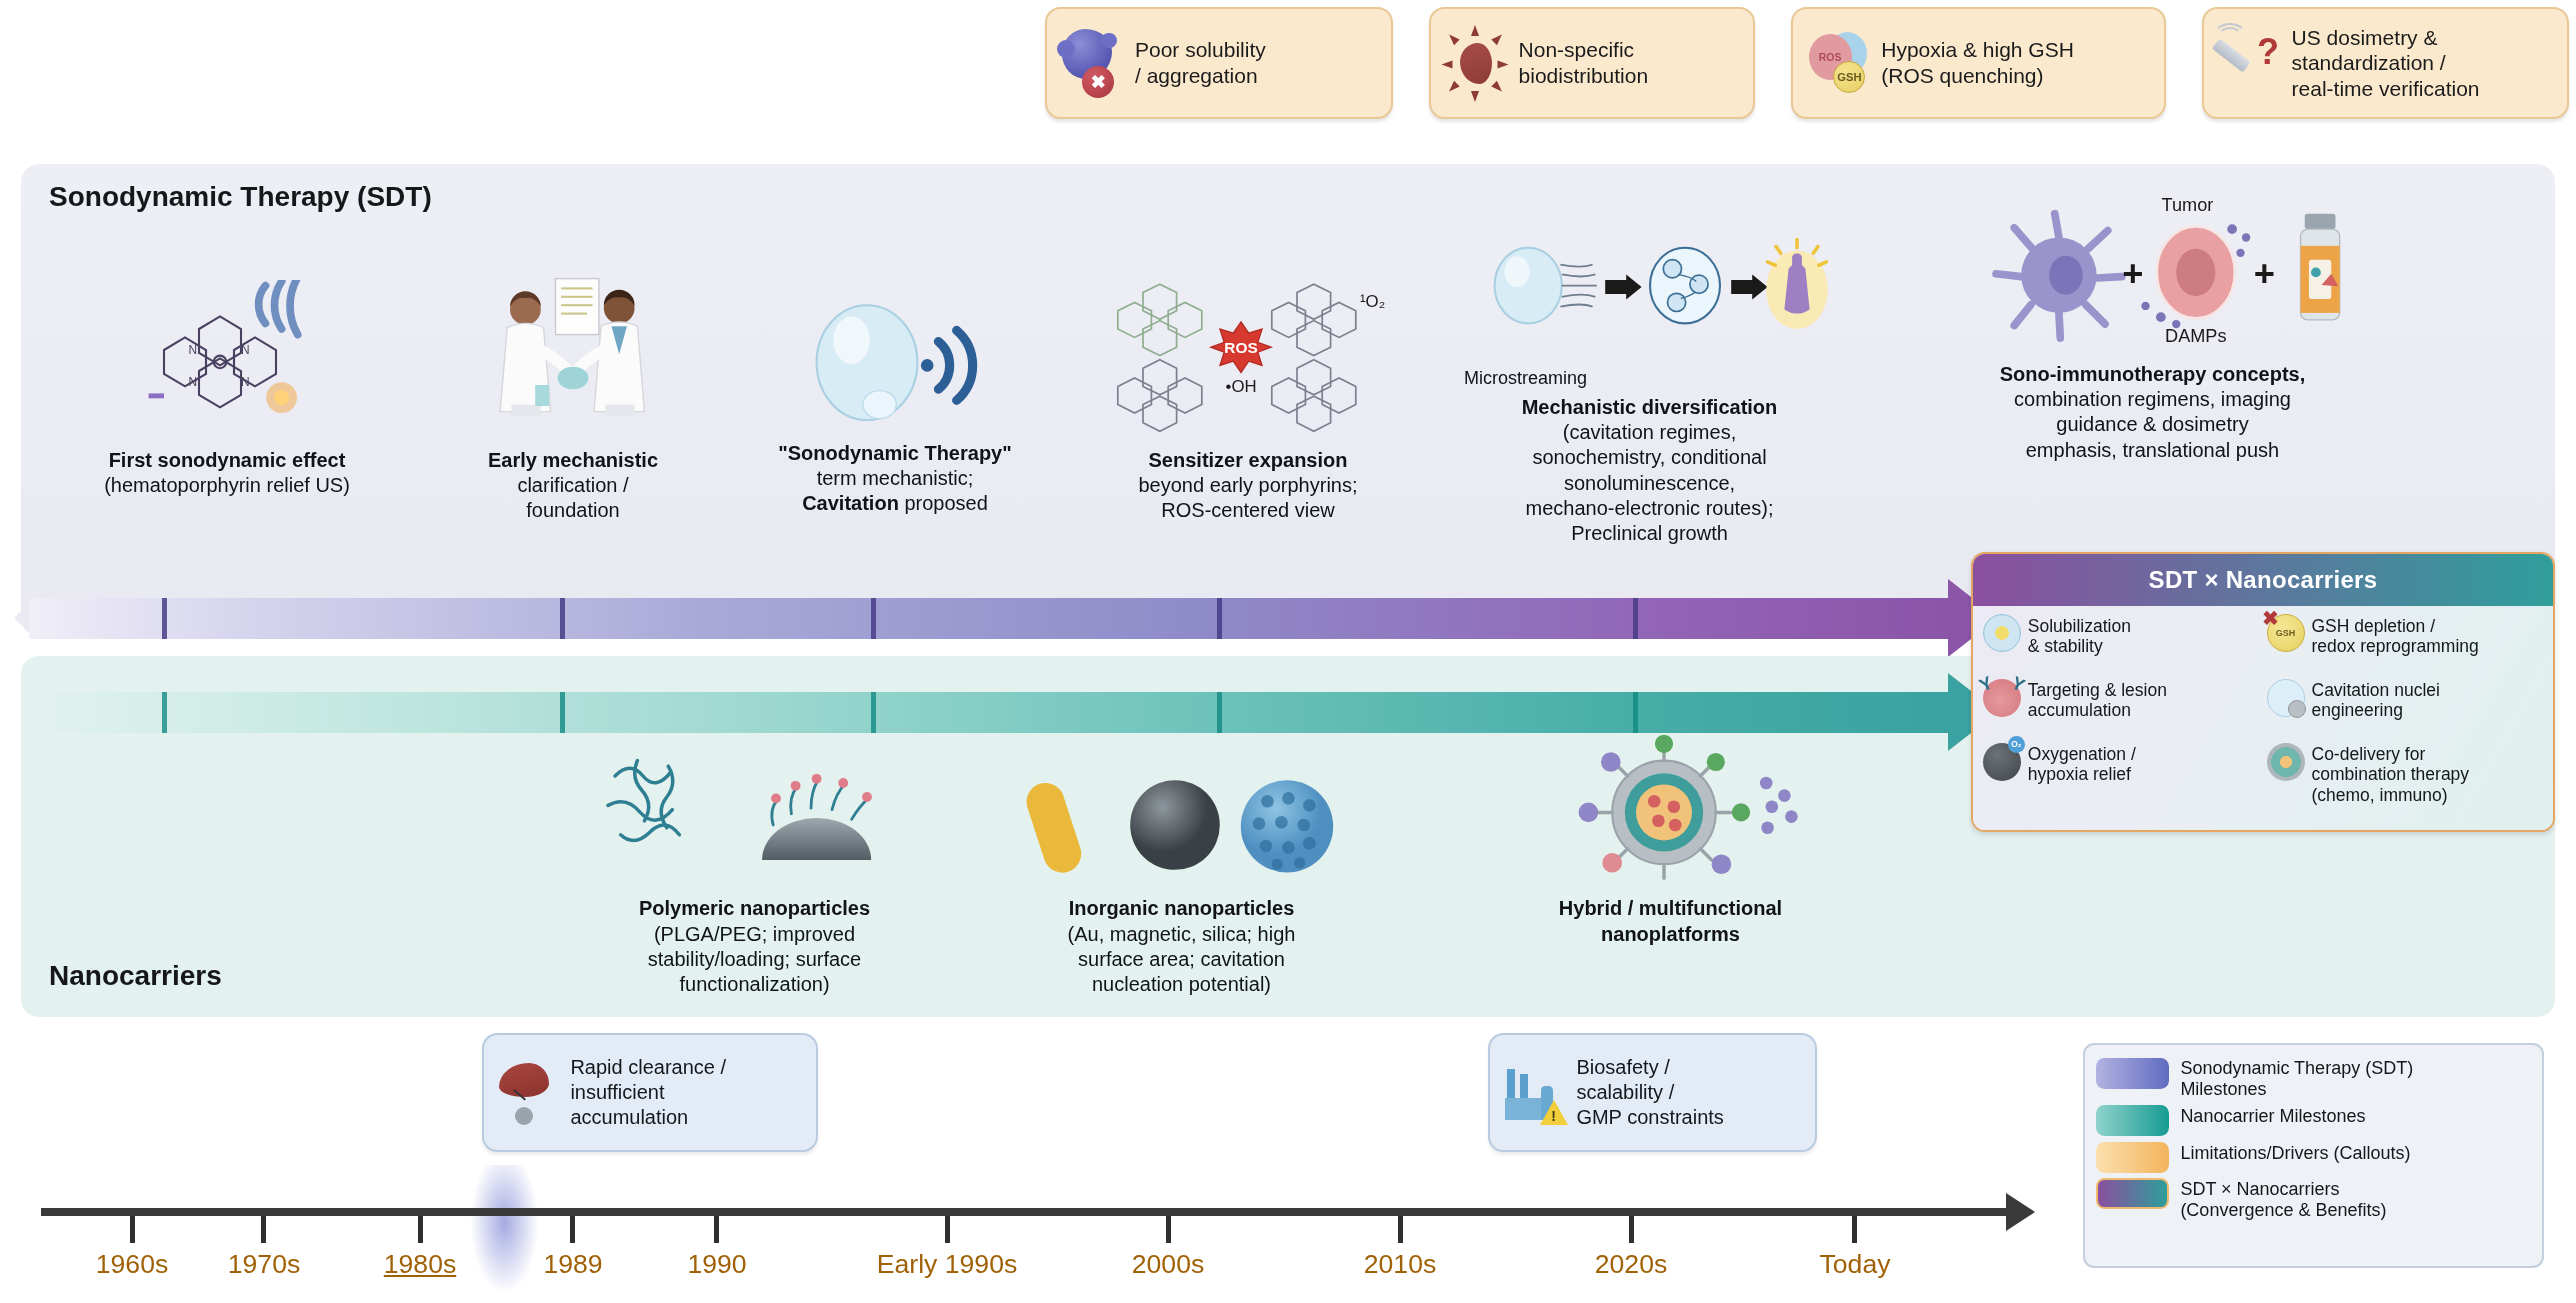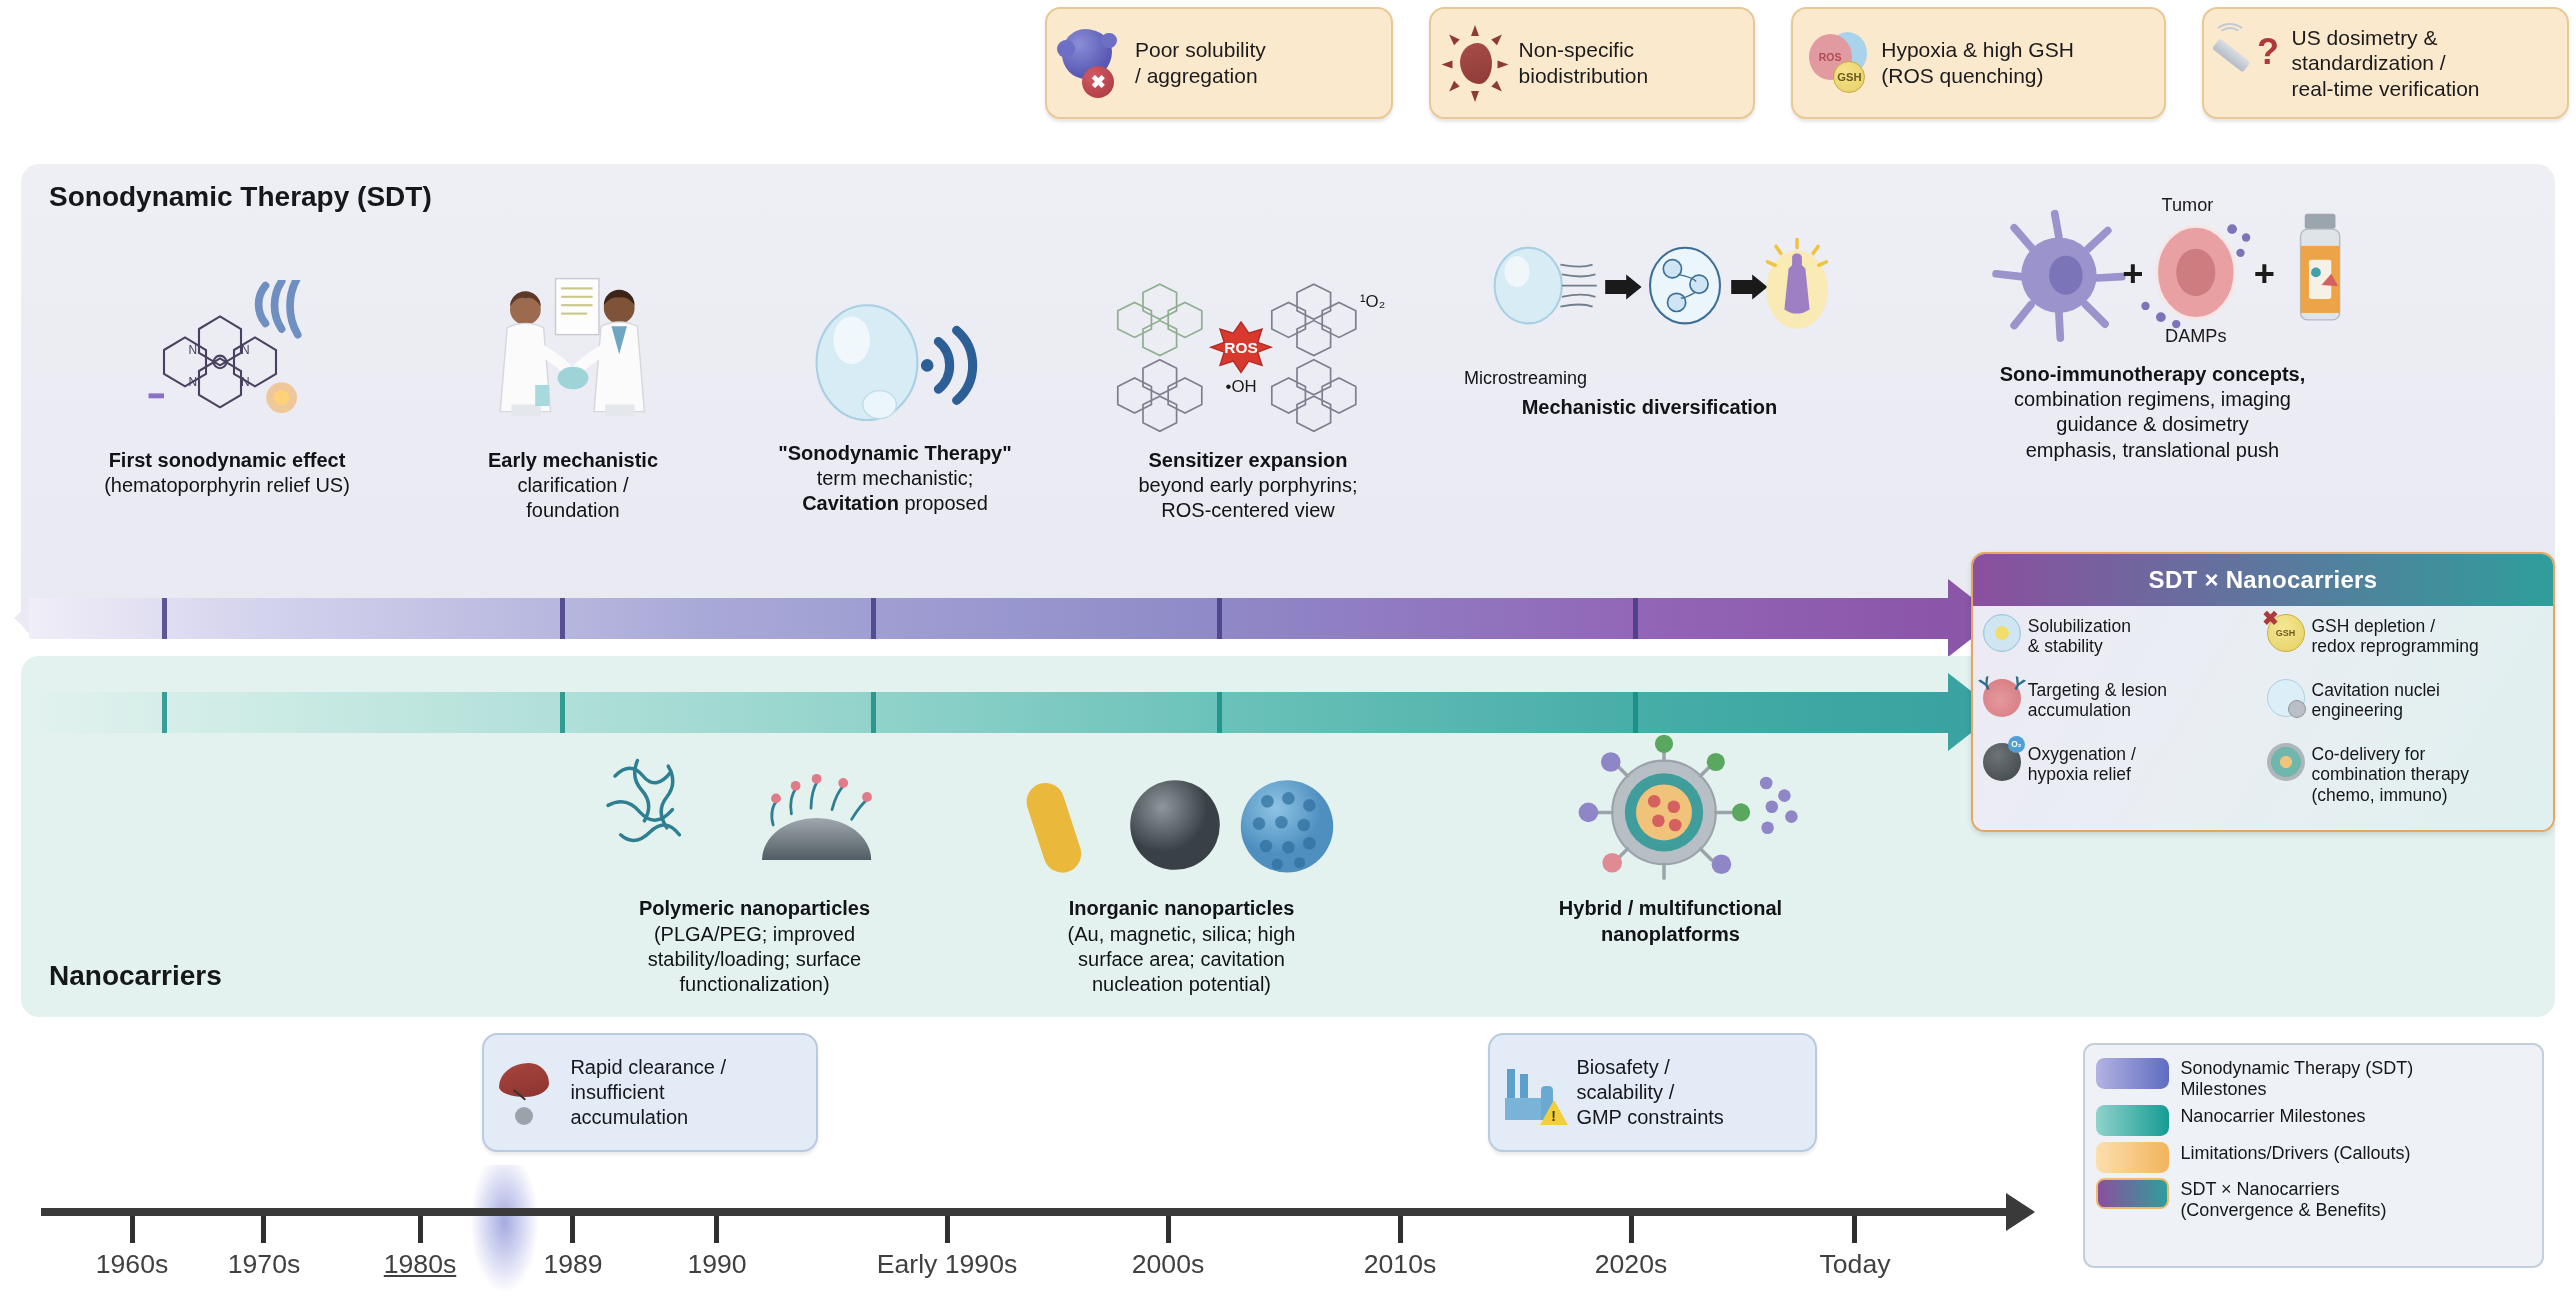--- a/index.html
+++ b/index.html
@@ -168,21 +168,21 @@
       background:#eef2f7; border:2.1px solid #c3cfdd; border-radius:11.2px; padding:12.6px 11.2px; }
   .lg-row { display:flex; align-items:flex-start; gap:11.2px; margin-bottom:5.6px; }
   .lg-sw { flex:0 0 auto; width:73px; height:31px; border-radius:8.4px; }
   .lg-txt { font-size:18px; line-height:1.15; color:#15171b; padding-top:0.7px; }
 
   
   #axis-line { position:absolute; left:41px; top:1208px; width:1968px; height:8.4px; background:#3a3a3a; }
   #axis-head { position:absolute; left:2006px; top:1193px; width:0;height:0;
       border-top:19.6px solid transparent;border-bottom:19.6px solid transparent;border-left:29px solid #3a3a3a; }
   .ax-tick { position:absolute; top:1216px; width:4.9px; height:26.6px; background:#2f2f2f; }
-  .ax-lab  { position:absolute; top:1249px; font-size:26.6px; color:#404040; transform:translateX(-50%); white-space:nowrap; }
+  .ax-lab  { position:absolute; top:1249px; font-size:26.6px; color:#a16207; transform:translateX(-50%); white-space:nowrap; }
   #hl-1989 { position:absolute; top:1165px; width:67px; height:127px;
       background: radial-gradient(ellipse at 50% 45%, rgba(90,100,200,.55), rgba(90,100,200,0) 72%); }
 </style>
 </head>
 <body>
 
 <div class="stage">
 
   <div id="top-callouts">
 
@@ -384,21 +384,21 @@
           <line x1="470" y1="2" x2="470" y2="14"></line>
           <line x1="440" y1="12" x2="447" y2="22"></line>
           <line x1="500" y1="12" x2="493" y2="22"></line>
           <line x1="428" y1="34" x2="439" y2="39"></line>
           <line x1="512" y1="34" x2="501" y2="39"></line>
         </g>
       </svg>
     </div>
     <div class="cap" style="text-align:center;">
       <div style="font-size:18px; text-align:left; margin:-4.2px 0 5.6px 24px;">Microstreaming</div>
-      <b>Mechanistic diversification</b><br>
+      <b>Mechanistic diversification</b><br><span>(cavitation regimes,<br>sonochemistry, conditional<br>sonoluminescence,<br>mechano-electronic routes);<br>Preclinical growth</span>
     </div>
   </div>
 
   <div class="ms" style="left:1887px; top:194px; width:531px;">
     <div class="art" style="width:433px;height:161px;">
       <svg width="433" height="161" viewBox="0 0 620 230">
         <text x="360" y="24" font-size="26" fill="#1a1a1a" text-anchor="middle" font-family="Liberation Sans">Tumor</text>
         <g fill="#9a93cc">
           <circle cx="176" cy="116" r="54"></circle>
           <g stroke="#9a93cc" stroke-width="11" stroke-linecap="round">

